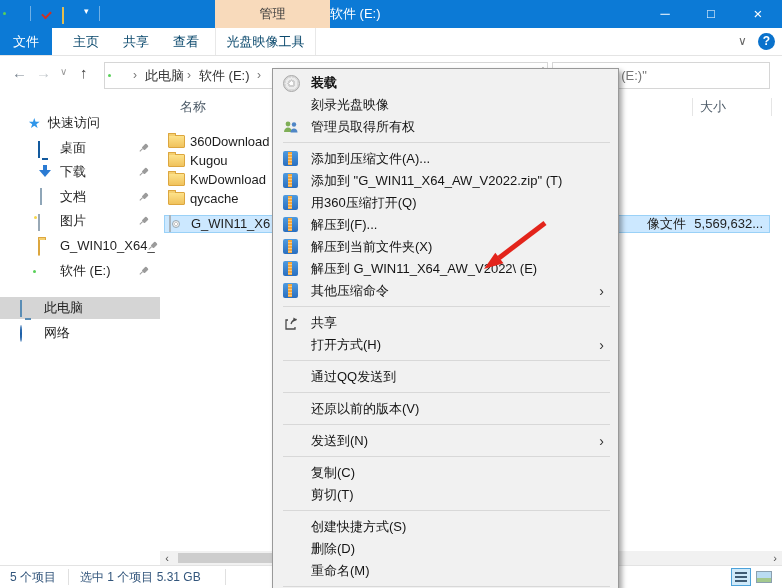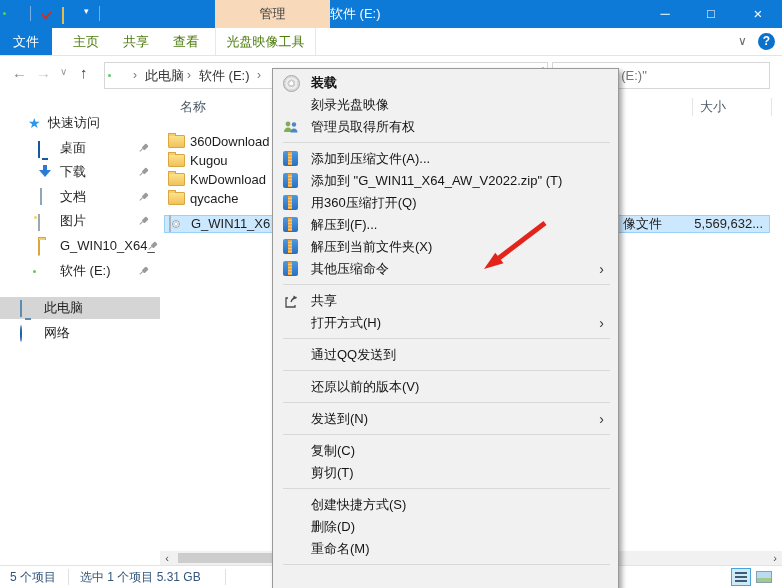--- a/index.html
+++ b/index.html
@@ -11,21 +11,21 @@
   
   #titlebar{position:absolute;left:0;top:0;width:782px;height:28px;background:#0c7ad6;}
   .qat-sep{position:absolute;top:6px;width:1px;height:15px;background:#6fb0e6;}
   .winbtn{position:absolute;top:0;width:46px;height:28px;color:#fff;text-align:center;line-height:27px;font-size:13px;}
   #manage-tab{position:absolute;left:215px;top:0;width:115px;height:28px;background:#f8dabb;color:#3c3c3c;
               text-align:center;line-height:28px;font-size:13px;}
   #win-title{position:absolute;left:330px;top:0;height:28px;line-height:28px;color:#fff;font-size:13px;}
 
   
   #tabstrip{position:absolute;left:0;top:28px;width:782px;height:28px;background:#fff;border-bottom:1px solid #e4e4e4;box-sizing:border-box;}
-  .rtab{position:absolute;top:0;height:27px;line-height:27px;text-align:center;color:#4d7c0f;font-size:13px;}
+  .rtab{position:absolute;top:0;height:27px;line-height:27px;text-align:center;color:#0c4a6e;font-size:13px;}
   #tab-file{left:0;width:52px;background:#0c7ad6;color:#fff;}
   #tab-tool{left:215px;width:101px;border-left:1px solid #e8e8e8;border-right:1px solid #e8e8e8;box-sizing:border-box;}
   #ribbon-chevron{position:absolute;left:738px;top:6px;color:#666;font-size:12px;}
   #help-btn{position:absolute;left:758px;top:5px;width:17px;height:17px;border-radius:50%;background:#0a72cc;
             color:#fff;font-size:12px;line-height:17px;text-align:center;font-weight:bold;}
 
   
   #addrrow{position:absolute;left:0;top:56px;width:782px;height:40px;background:#fff;}
   .navglyph{position:absolute;top:8px;font-size:15px;}
   #addr-box{position:absolute;left:104px;top:6px;width:444px;height:27px;border:1px solid #d6d6d6;background:#fff;box-sizing:border-box;}
@@ -223,21 +223,21 @@
       <span class="fname">KwDownload</span>
     </div>
     <div class="frow" style="top:189px;">
       <span class="ficon ifolder"></span>
       <span class="fname">qycache</span>
     </div>
 
     <div id="sel-row">
       <span class="abs idiscfile" style="left:4px;top:0px;"></span>
       <span class="abs" style="left:26px;line-height:16px;white-space:nowrap;">G_WIN11_X6</span>
-      <span class="abs" style="left:458px;line-height:16px;">像文件</span>
+      <span class="abs" style="left:458px;line-height:16px;padding-left:24px;">像文件</span>
       <span class="abs" style="right:6px;line-height:16px;">5,569,632...</span>
     </div>
   </div>
 
   <div id="hscroll">
     <span class="scroll-arrow" style="left:0;">‹</span>
     <div id="hthumb"></div>
     <span class="scroll-arrow" style="right:0;">›</span>
   </div>
 
@@ -287,20 +287,24 @@
     <div class="mi">
       <span class="mico izip"></span>
       <span class="mlabel">解压到(F)...</span>
     </div>
     <div class="mi">
       <span class="mico izip"></span>
       <span class="mlabel">解压到当前文件夹(X)</span>
     </div>
     <div class="mi">
       <span class="mico izip"></span>
+      <span class="mlabel">解压到 G_WIN11_X64_AW_V2022\ (E)</span>
+    </div>
+    <div class="mi">
+      <span class="mico izip"></span>
       <span class="mlabel">其他压缩命令</span>
       <span class="msub">›</span>
     </div>
     <div class="msep"></div>
     <div class="mi">
       <span class="mico" style="top:3px;"><svg width="16" height="16" viewBox="0 0 16 16">
             <path d="M5 5H3v9h9v-2" fill="none" stroke="#4a4a4a" stroke-width="1.3"></path>
             <path d="M8 9c1-3 3-4.5 5.5-4.5" fill="none" stroke="#4a4a4a" stroke-width="1.3"></path>
             <path d="M10.5 2.5L14 4.8l-3.8 2z" fill="#4a4a4a"></path>
           </svg></span>

